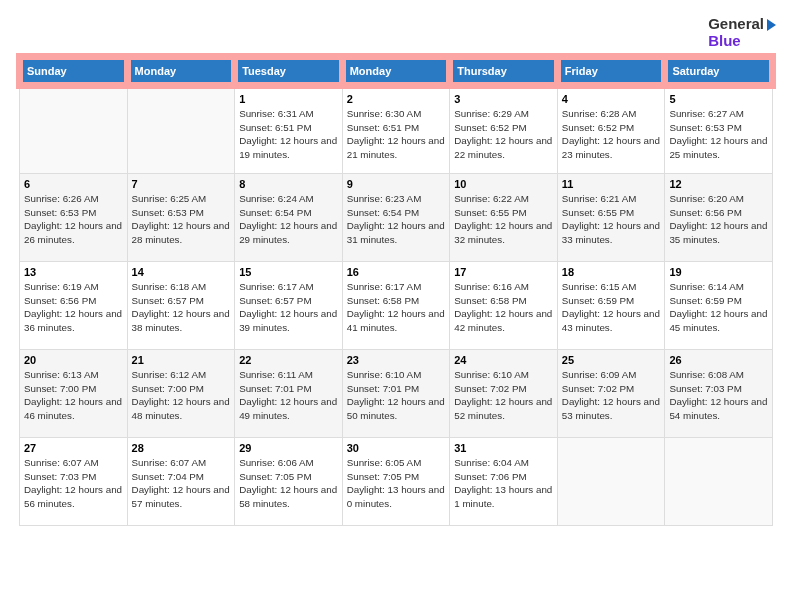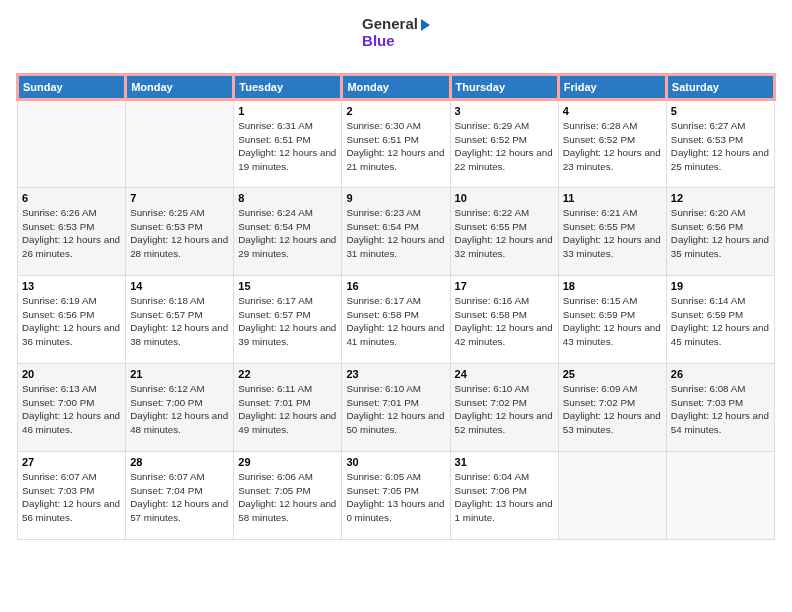--- a/index.html
+++ b/index.html
@@ -5,23 +5,23 @@
     * { box-sizing: border-box; margin: 0; padding: 0; }
     body {
       font-family: Arial, sans-serif;
       background: #fff;
       width: 792px;
       min-height: 612px;
       padding: 16px;
     }
     .header {
       display: flex;
-      justify-content: center;
+      justify-content: flex-end;
       align-items: flex-start;
-      margin-bottom: 24px;
+      margin-bottom: 4px;
     }
     .logo {
       display: flex;
       align-items: center;
       gap: 4px;
     }
     .title-block {
       text-align: right;
     }
     .month-year {
@@ -40,21 +40,21 @@
     }
     thead tr {
       background-color: #2979c3;
       color: #fff;
     }
     thead th {
       padding: 5px 4px;
       text-align: left;
       font-size: 11px;
       font-weight: bold;
-      border: 3px solid #fca5a5;
+      border: 7px solid #fca5a5;
     }
     tbody tr {
       border-bottom: 1px solid #ddd;
     }
     tbody tr:nth-child(odd) {
       background: #fff;
     }
     tbody tr:nth-child(even) {
       background: #f5f5f5;
     }

